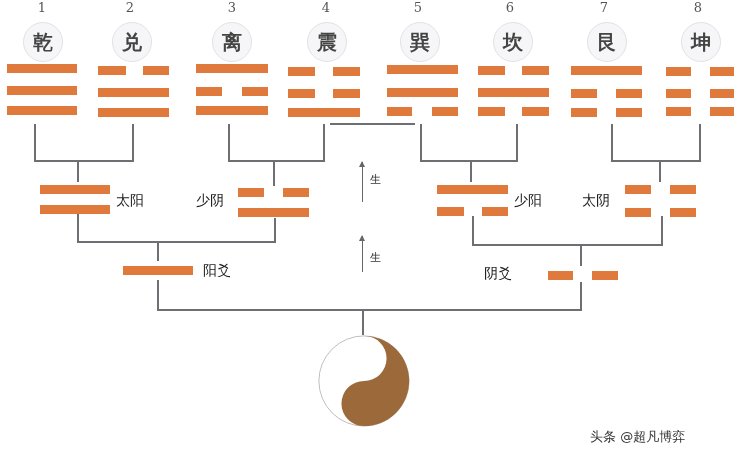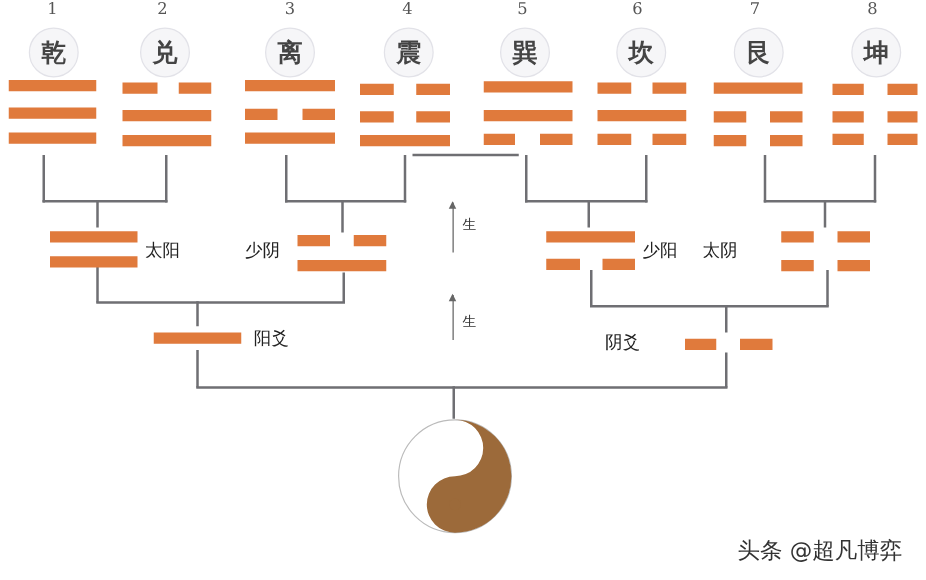--- a/index.html
+++ b/index.html
@@ -7,21 +7,21 @@
   .num{position:absolute;top:0;width:20px;text-align:center;font-family:"DejaVu Serif",serif;font-size:13px;color:#555;}
   .circ{position:absolute;top:22px;width:38px;height:38px;border-radius:50%;background:#f6f6f8;border:1px solid #e2e2e8;
         display:flex;align-items:center;justify-content:center;font-size:20px;font-weight:bold;color:#444;}
   .bar{position:absolute;height:9px;background:#e07a3c;}
   .ln{position:absolute;background:#6f6f73;}
   .lbl{position:absolute;font-size:14px;color:#222;font-weight:normal;}
   .big{position:absolute;font-size:24px;font-weight:bold;color:#e88a4e;letter-spacing:1px;}
   .sheng{position:absolute;font-size:11px;color:#333;}
   .arrow{position:absolute;width:1px;background:#666;}
   .arrow:before{content:"";position:absolute;top:-1px;left:-3px;border-left:3px solid transparent;border-right:3px solid transparent;border-bottom:6px solid #666;}
-  .wm{position:absolute;font-size:18px;color:#333;}
+  .wm{position:absolute;font-size:13px;color:#333;}
 </style>
 </head>
 <body>
 
 <div id="root">
 
   <div class="num" style="left:32px">1</div>
   <div class="num" style="left:120px">2</div>
   <div class="num" style="left:222px">3</div>
   <div class="num" style="left:316px">4</div>
@@ -154,21 +154,21 @@
   <div>
     <div class="bar" style="left:625px;top:185px;width:26px"></div>
       <div class="bar" style="left:670px;top:185px;width:26px"></div>
     <div class="bar" style="left:625px;top:208px;width:26px"></div>
       <div class="bar" style="left:670px;top:208px;width:26px"></div>
   </div>
 
   <div class="lbl" style="left:116px;top:192px">太阳</div>
   <div class="lbl" style="left:196px;top:192px">少阴</div>
   <div class="lbl" style="left:514px;top:192px">少阳</div>
-  <div class="lbl" style="left:562px;top:192px">太阴</div>
+  <div class="lbl" style="left:582px;top:192px">太阴</div>
 
   <div class="bar" style="left:123px;top:266px;width:70px"></div>
   <div class="lbl" style="left:203px;top:262px">阳爻</div>
   <div class="bar" style="left:548px;top:271px;width:25px"></div>
   <div class="bar" style="left:592px;top:271px;width:26px"></div>
   <div class="lbl" style="left:484px;top:265px">阴爻</div>
 
   <div class="arrow" style="left:362px;top:162px;height:40px"></div>
   <div class="sheng" style="left:370px;top:172px">生</div>
   <div class="arrow" style="left:362px;top:236px;height:36px"></div>

